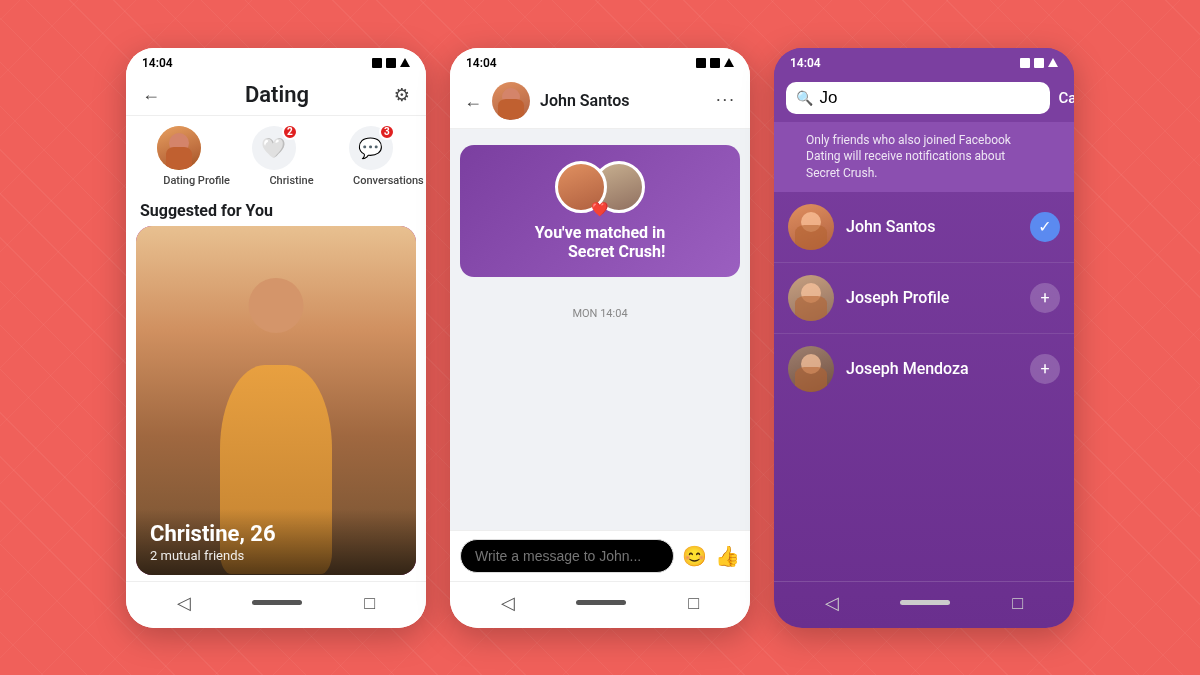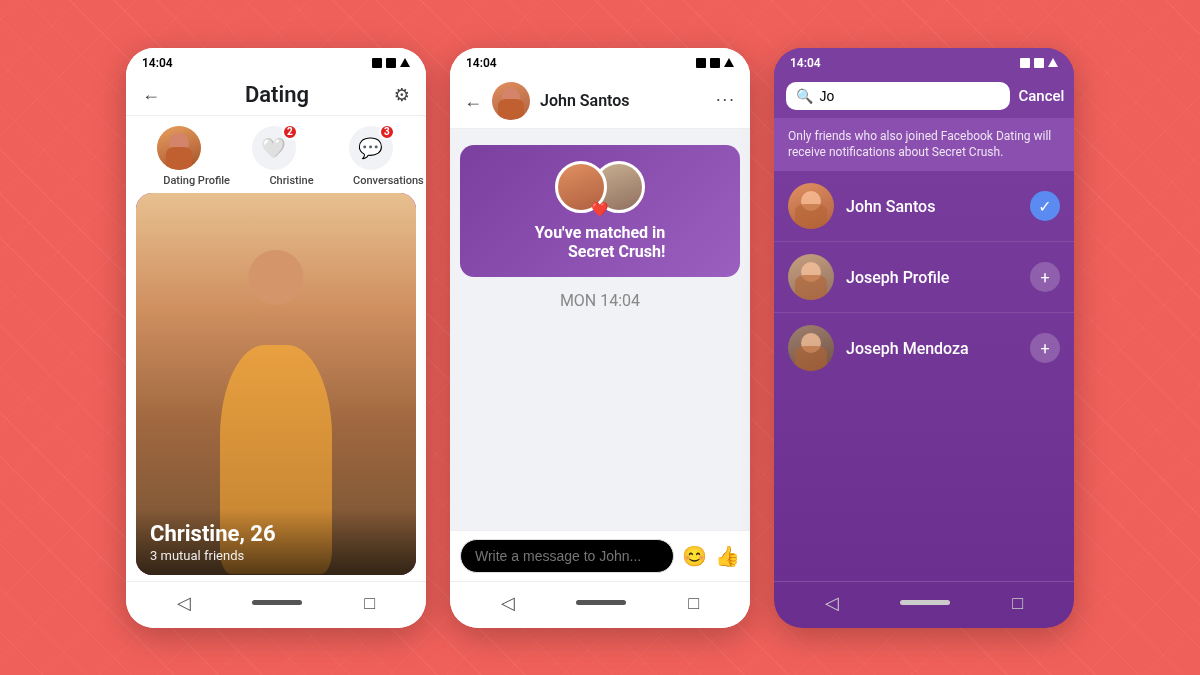--- a/index.html
+++ b/index.html
@@ -361,22 +361,22 @@
       z-index: 3;
     }
     .match-text {
       color: #fff;
       font-size: 16px;
       font-weight: 700;
       text-align: right;
     }
     .chat-timestamp {
       color: #888;
-      font-size: 16px;
-      margin: 0 0;
+      font-size: 11px;
+      margin: 16px 0;
     }
     .chat-input-bar {
       display: flex;
       align-items: center;
       padding: 8px 10px;
       background: #fff;
       border-top: 1px solid #eee;
       gap: 8px;
     }
     .chat-input {
@@ -411,34 +411,34 @@
       background: #fff;
       border-radius: 10px;
       display: flex;
       align-items: center;
       padding: 6px 10px;
       gap: 6px;
     }
     .search-input-wrap input {
       border: none;
       outline: none;
-      font-size: 14px;
+      font-size: 17px;
       flex: 1;
       background: transparent;
     }
     .cancel-btn {
       color: #fff;
       font-size: 15px;
       font-weight: 500;
       cursor: pointer;
       white-space: nowrap;
     }
     .secret-crush-note {
       background: #8b4fb0;
-      padding: 10px 14px;
+      padding: 10px 32px;
       color: rgba(255,255,255,0.85);
       font-size: 12px;
       line-height: 1.4;
     }
     .friends-list {
       flex: 1;
       overflow-y: auto;
       display: flex;
       flex-direction: column;
     }
@@ -560,26 +560,27 @@
       </div>
       <div class="tab-item">
         <div class="tab-icon-wrap">
           <span>💬</span>
           <span class="tab-badge">3</span>
         </div>
         <span class="tab-label">Conversations</span>
       </div>
     </div>
 
+    <div class="suggested-heading">Suggested for You</div>
 
     <div class="profile-card">
       <div class="person-silhouette"></div>
       <div class="profile-overlay">
         <div class="profile-name">Christine, 26</div>
-        <div class="profile-mutual">3 mutual friends</div>
+        <div class="profile-mutual">2 mutual friends</div>
       </div>
     </div>
   </div>
 
   <div class="bottom-nav">
     <span class="bottom-nav-item">◁</span>
     <div class="bottom-pill"></div>
     <span class="bottom-nav-item">□</span>
   </div>
 </div>

